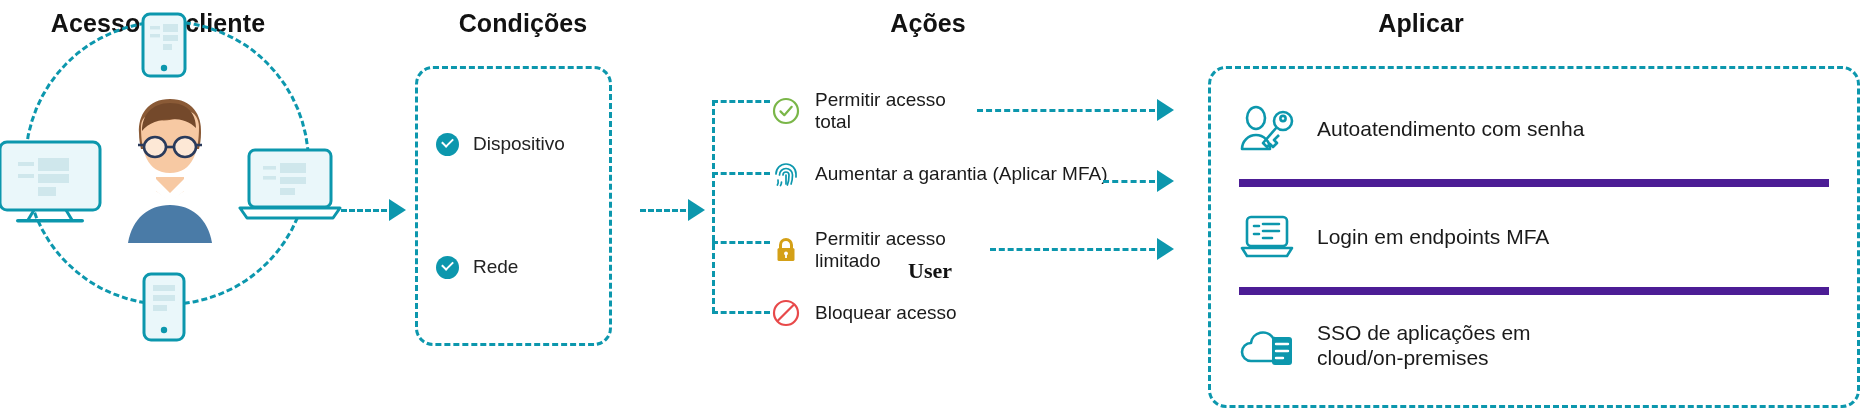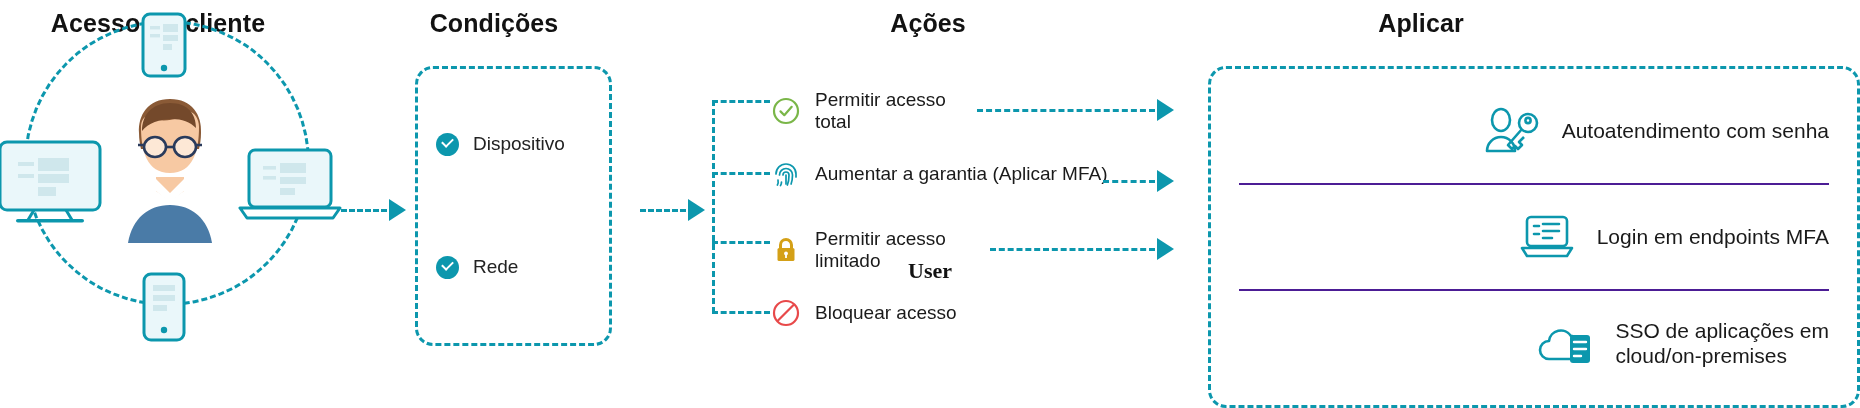--- a/index.html
+++ b/index.html
@@ -122,23 +122,22 @@
     inset: 0;
     display: flex;
     flex-direction: column;
     padding: 10px 28px;
   }
   .res-item {
     flex: 1 1 0;
     display: flex;
     align-items: center;
     gap: 22px;
-    justify-content: flex-end;
-  }
-  .res-item + .res-item { border-top: 2px solid #4c1d95; }
+  }
+  .res-item + .res-item { border-top: 8px solid #4c1d95; }
   .res-label {
     font-size: 21px;
     color: #1a1a1a;
     line-height: 1.2;
     white-space: pre-line;
   }
   .res-icon { flex: 0 0 auto; width: 56px; height: 48px; }
 
   
   .arrow { position: absolute; display: flex; align-items: center; }
@@ -153,21 +152,21 @@
     border-left: 17px solid #0c97ad;
     margin-left: 2px;
   }
 </style>
 </head>
 <body>
 
 <div class="stage">
 
   <div class="col-title" style="left:158px;">Acesso do cliente</div>
-  <div class="col-title" style="left:494px;">Condições</div>
+  <div class="col-title" style="left:523px;">Condições</div>
   <div class="col-title" style="left:928px;">Ações</div>
   <div class="col-title" style="left:1421px;">Aplicar</div>
 
   <div id="client-access" style="border:none;">
     <div class="dash-circle"></div>
 
     <div class="device" style="left:141px; top:12px;">
       <svg width="46" height="66" viewBox="0 0 46 66">
         <rect x="2" y="2" width="42" height="62" rx="7" fill="#eaf7fa" stroke="#0c97ad" stroke-width="3"></rect>
         <rect x="9" y="14" width="10" height="3.4" fill="#cfe7ec"></rect>

